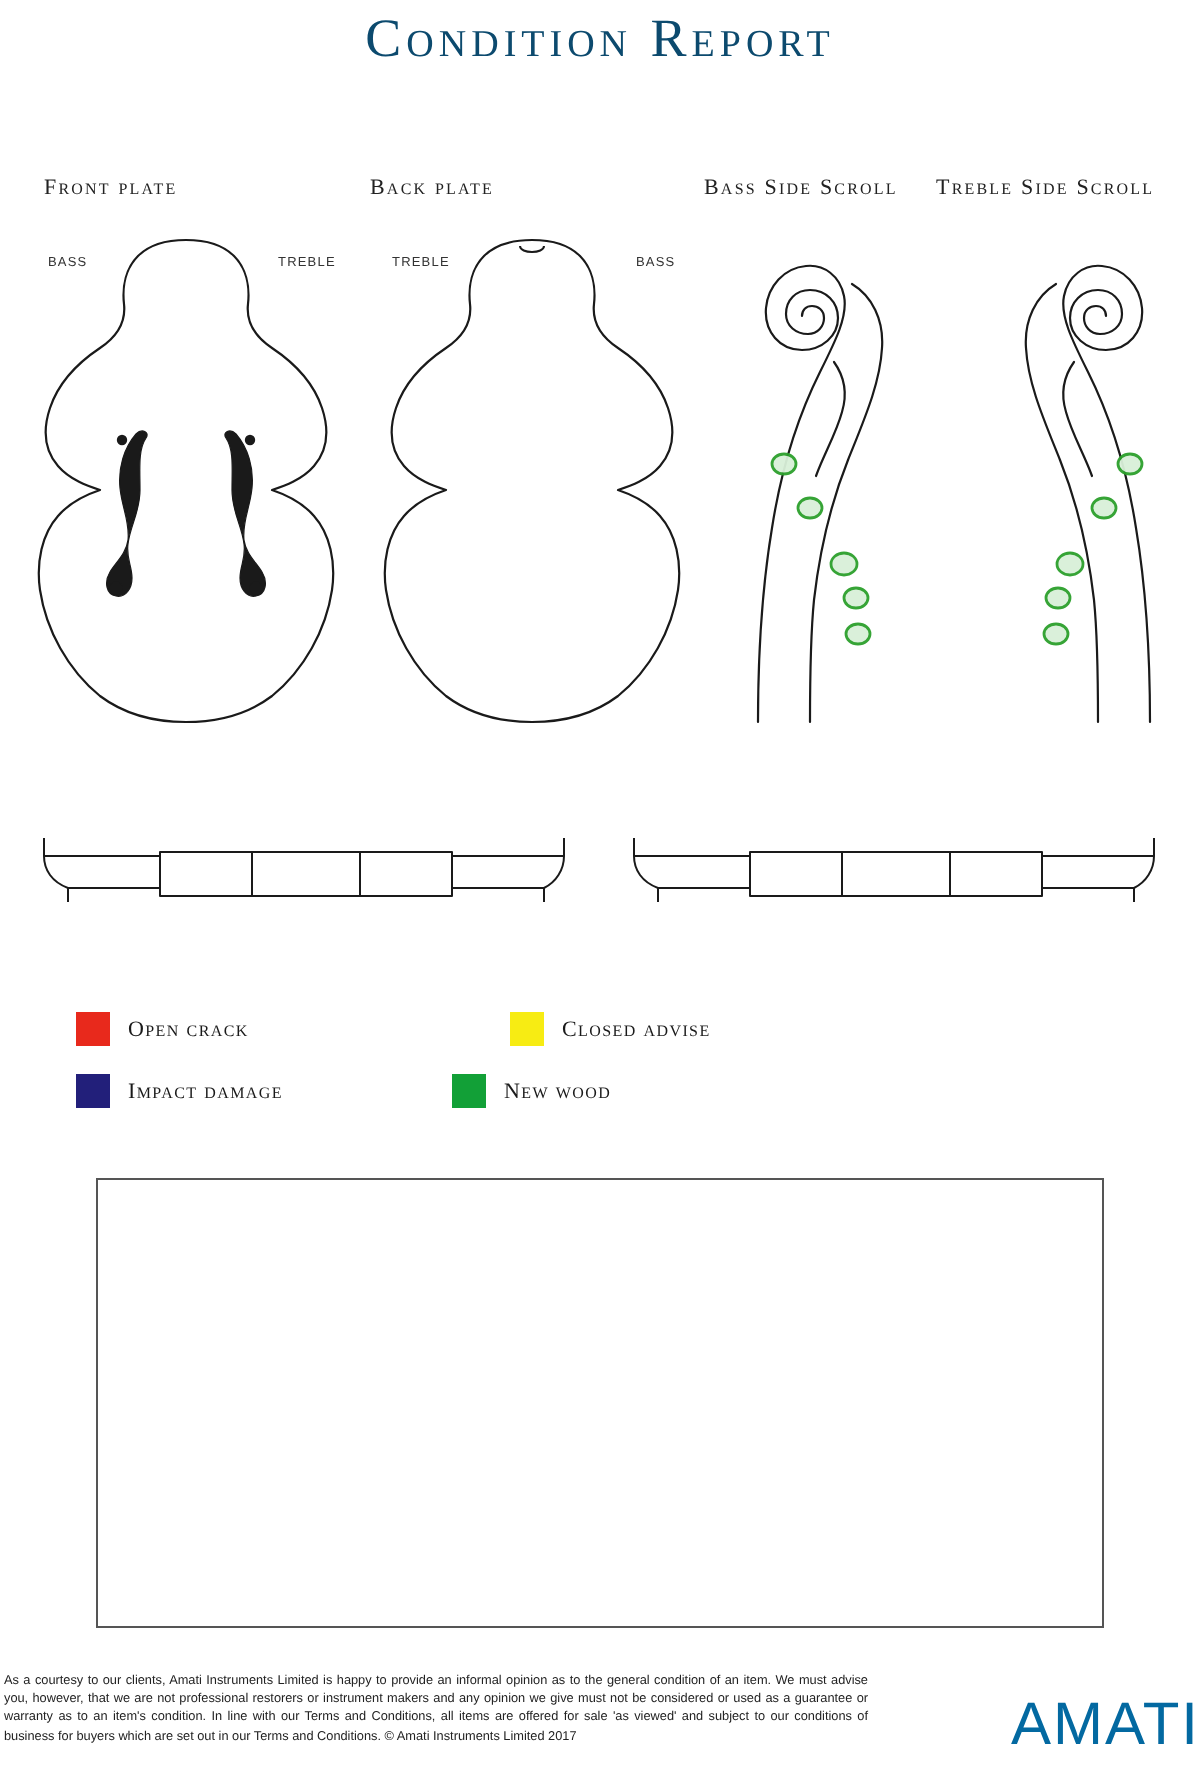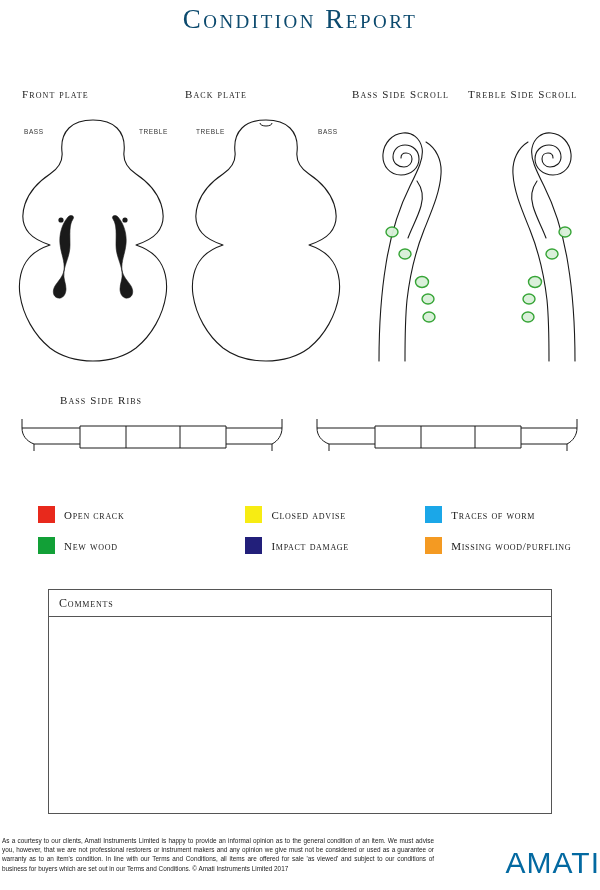--- a/index.html
+++ b/index.html
@@ -352,21 +352,20 @@
           <ellipse cx="70" cy="140" rx="6" ry="5"></ellipse>
           <ellipse cx="53" cy="168" rx="6.5" ry="5.5"></ellipse>
           <ellipse cx="47" cy="185" rx="6" ry="5"></ellipse>
           <ellipse cx="46" cy="203" rx="6" ry="5"></ellipse>
         </g>
       </svg>
     </div>
   </div>
 
   <div class="ribs-area">
-    <div class="caption" style="left:60px; top:5px; width:220px;">Bass Side Ribs</div>
 
     <div class="diagram" style="left:20px; top:24px;">
       <svg width="265" height="46" viewBox="0 0 265 46">
         <g fill="none" stroke="#1a1a1a" stroke-width="1" stroke-linejoin="round">
           <path d="M2 6 L 2 15 C 2 22, 6 28, 14 31 L 14 38"></path>
           <path d="M14 31 L 60 31"></path>
           <path d="M2 15 L 60 15"></path>
           <rect x="60" y="13" width="146" height="22"></rect>
           <path d="M106 13 L 106 35"></path>
           <path d="M160 13 L 160 35"></path>
@@ -397,45 +396,34 @@
   <div class="legend">
     <div class="legend-row">
       <div class="legend-item col1">
         <span class="swatch" style="background:#e8291c"></span>
         <span class="legend-label">Open crack</span>
       </div>
       <div class="legend-item col2">
         <span class="swatch" style="background:#f7ec13"></span>
         <span class="legend-label">Closed advise</span>
       </div>
-      <div class="legend-item col3">
-        <span class="swatch" style="background:#1ba7e8"></span>
-        <span class="legend-label">Traces of worm</span>
+    </div>
+    <div class="legend-row">
+      <div class="legend-item col2">
+        <span class="swatch" style="background:#221f7a"></span>
+        <span class="legend-label">Impact damage</span>
       </div>
-    </div>
-    <div class="legend-row">
       <div class="legend-item col1">
         <span class="swatch" style="background:#12a037"></span>
         <span class="legend-label">New wood</span>
       </div>
-      <div class="legend-item col2">
-        <span class="swatch" style="background:#221f7a"></span>
-        <span class="legend-label">Impact damage</span>
-      </div>
-      <div class="legend-item col3">
-        <span class="swatch" style="background:#f49a22"></span>
-        <span class="legend-label">Missing wood/purfling</span>
-      </div>
     </div>
   </div>
 
   <div class="comments-box">
-    <div class="comments-header">
-      <span class="comments-title">Comments</span>
-    </div>
     <textarea class="comments-body" placeholder="" style=""></textarea>
   </div>
 
   <div class="footer">
     <div class="footer-text">As a courtesy to our clients, Amati Instruments Limited is happy to provide an informal opinion as to the general condition of an item. We must advise you, however, that we are not professional restorers or instrument makers and any opinion we give must not be considered or used as a guarantee or warranty as to an item's condition. In line with our Terms and Conditions, all items are offered for sale 'as viewed' and subject to our conditions of business for buyers which are set out in our Terms and Conditions. © Amati Instruments Limited 2017</div>
     <div class="footer-logo">AMATI</div>
   </div>
 
 </div>
 

